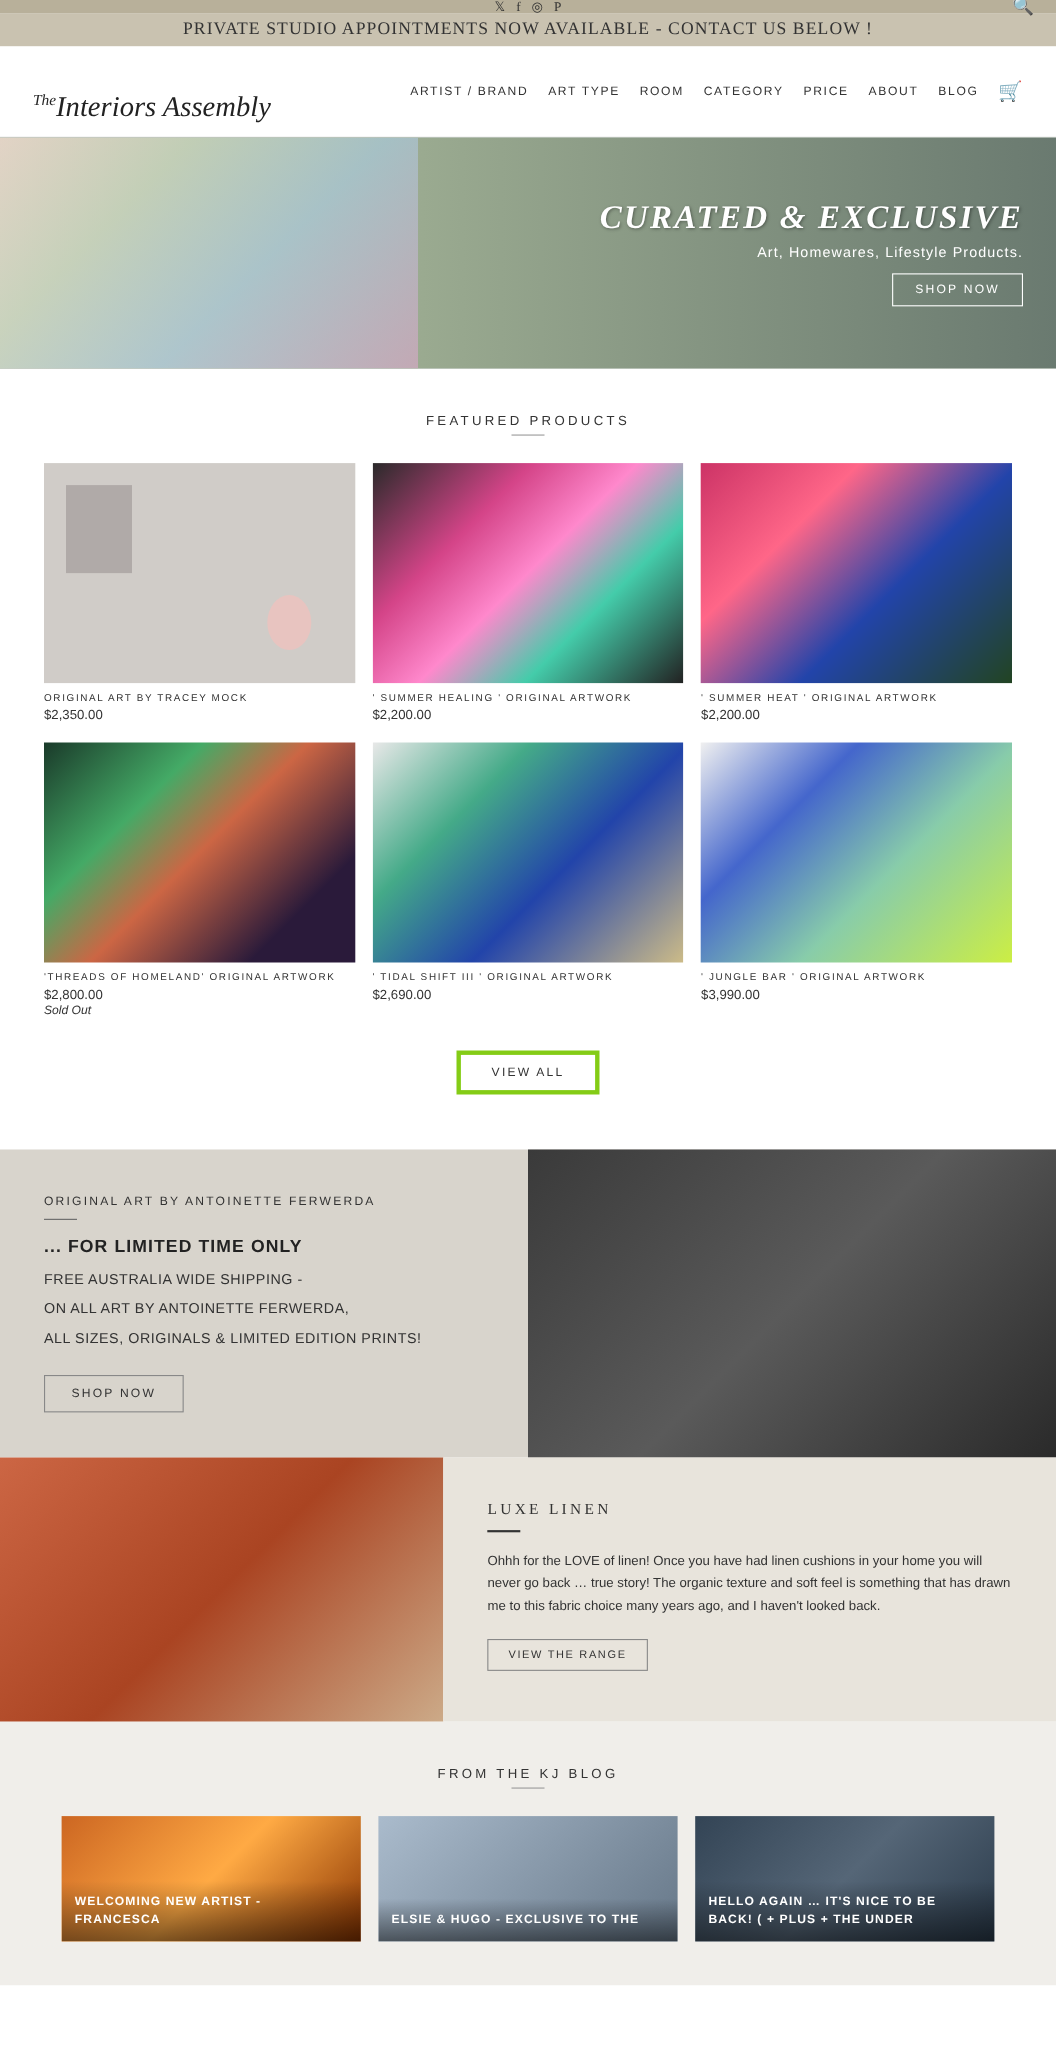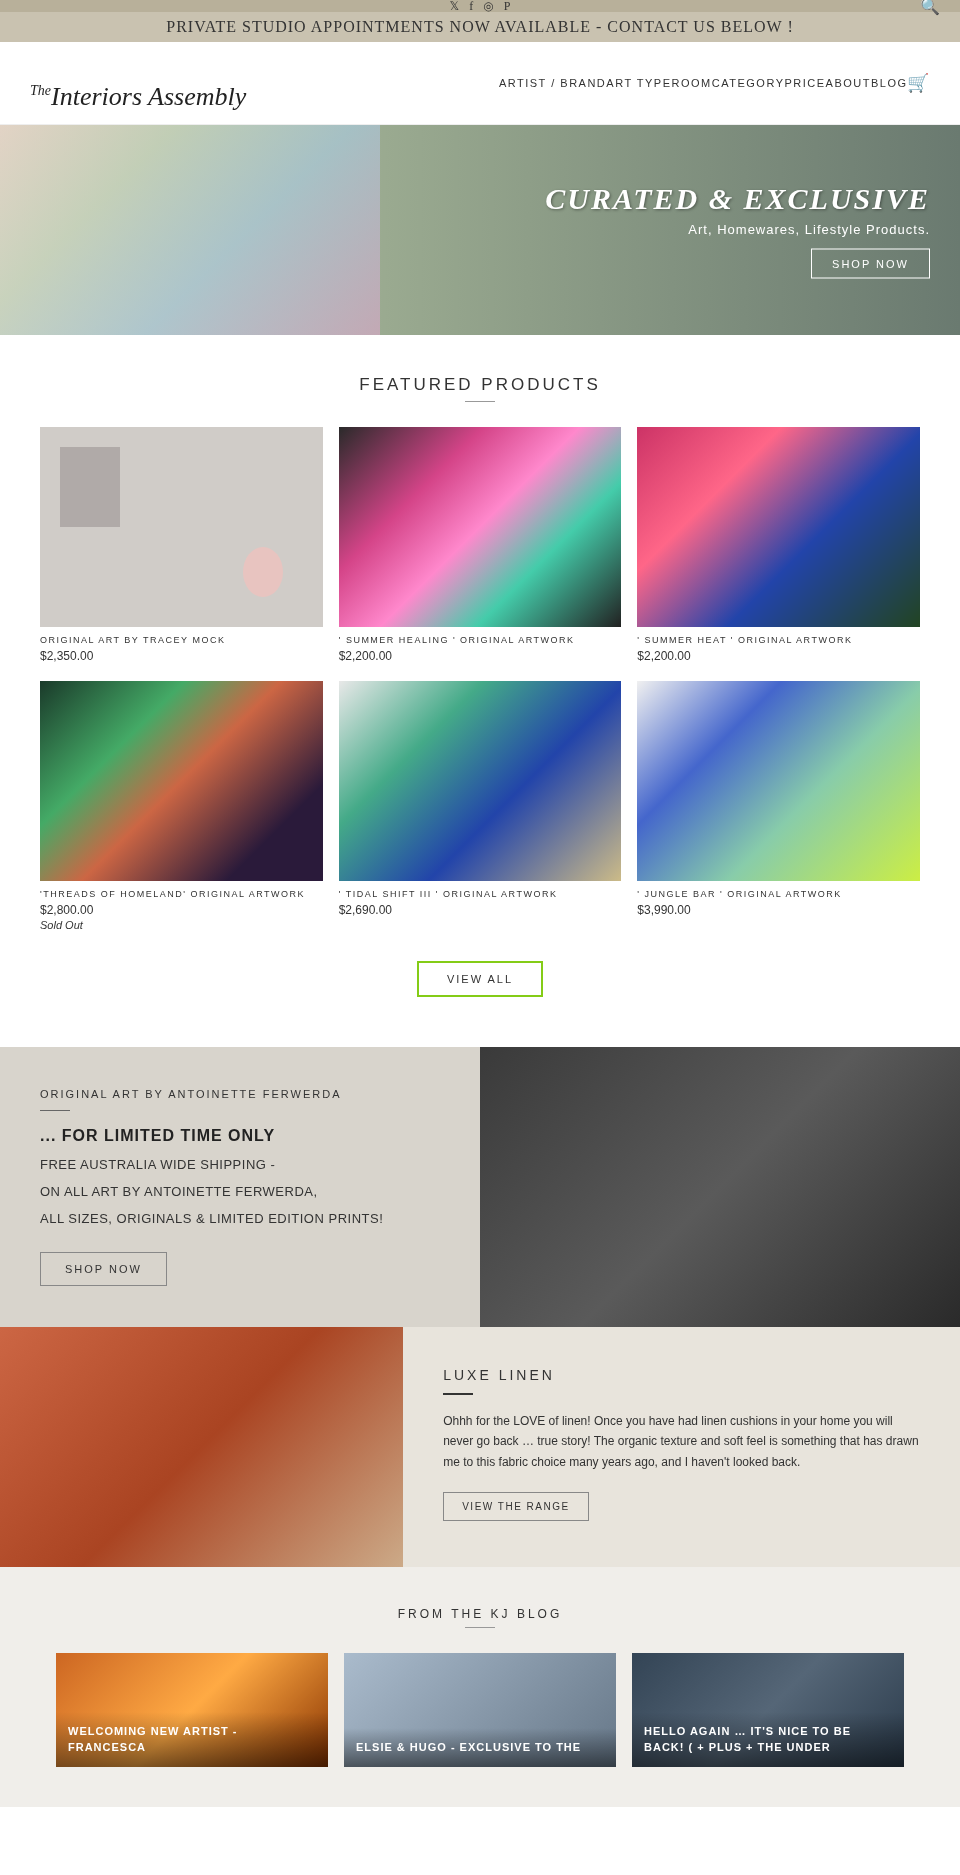--- a/index.html
+++ b/index.html
@@ -52,20 +52,21 @@
     .logo {
       font-size: 26px;
       font-style: italic;
       color: #222;
       font-family: Georgia, serif;
       margin-top: 28px;
     }
     .logo span.the { font-size: 14px; vertical-align: super; }
     .nav {
       display: flex;
+      gap: 18px;
       align-items: center;
     }
     .nav a {
       font-size: 11px;
       letter-spacing: 1.5px;
       color: #333;
       text-decoration: none;
       font-family: Arial, sans-serif;
       text-transform: uppercase;
       cursor: pointer;
@@ -127,21 +128,21 @@
       font-size: 11px;
       letter-spacing: 2px;
       color: #fff;
       cursor: pointer;
       font-family: Arial, sans-serif;
     }
 
     
     .section-title {
       text-align: center;
-      font-size: 17px;
+      font-size: 12px;
       letter-spacing: 3px;
       color: #333;
       font-family: Arial, sans-serif;
       margin-top: 40px;
       margin-bottom: 6px;
     }
     .section-divider {
       width: 30px;
       height: 1px;
       background: #999;
@@ -201,21 +202,21 @@
       font-style: italic;
       font-family: Arial, sans-serif;
     }
 
     
     .view-all-wrap {
       text-align: center;
       margin: 20px 0 50px;
     }
     .view-all-btn {
-      border: 2px solid #84cc16;
+      border: 4px solid #84cc16;
       padding: 10px 28px;
       font-size: 11px;
       letter-spacing: 2px;
       color: #333;
       cursor: pointer;
       font-family: Arial, sans-serif;
       background: none;
     }
 
     
@@ -295,21 +296,21 @@
     .luxe-text {
       width: 58%;
       padding: 40px 40px;
       background: #e8e4dc;
     }
     .luxe-title {
       font-size: 14px;
       letter-spacing: 3px;
       text-transform: uppercase;
       color: #333;
-      font-family: Liberation Sans, sans-serif;
+      font-family: Liberation Serif, serif;
       margin-bottom: 10px;
     }
     .luxe-divider {
       width: 30px;
       height: 2px;
       background: #333;
       margin-bottom: 16px;
     }
     .luxe-body {
       font-size: 12px;

